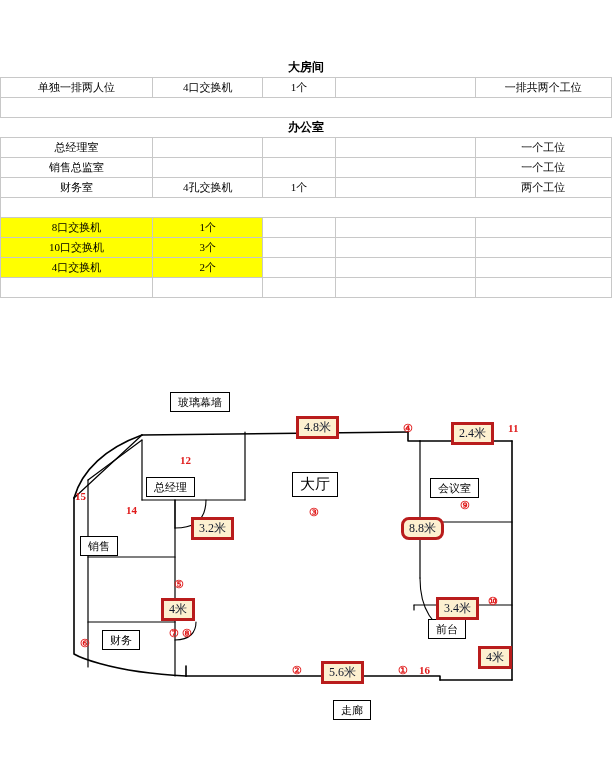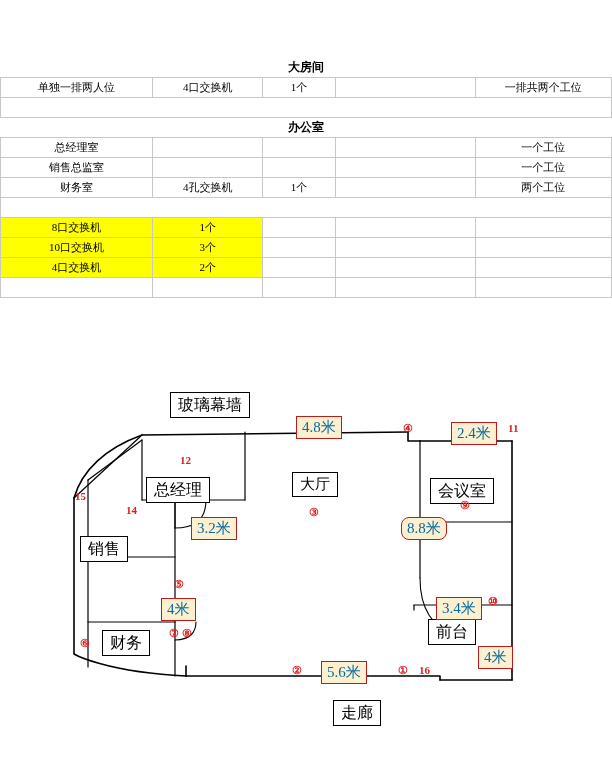--- a/index.html
+++ b/index.html
@@ -73,28 +73,28 @@
     position: absolute;
     font-family: "Liberation Serif", serif;
     font-size: 13px;
     line-height: 1.1;
     white-space: nowrap;
   }
   .boxlabel {
     border: 1px solid #000;
     background: #ffffff;
     padding: 3px 7px;
-    font-size: 16px;
+    font-size: 11px;
   }
   .dimbox {
     background: #fdf0d0;
-    border: 1px solid #b91c1c;
+    border: 3px solid #b91c1c;
     padding: 2px 5px;
-    font-size: 15px;
-    color: #0369a1;
+    font-size: 12px;
+    color: #0f172a;
   }
   .rednum {
     color: #e01b1b;
     font-size: 11px;
     font-weight: bold;
   }
 </style>
 </head>
 <body>
 

